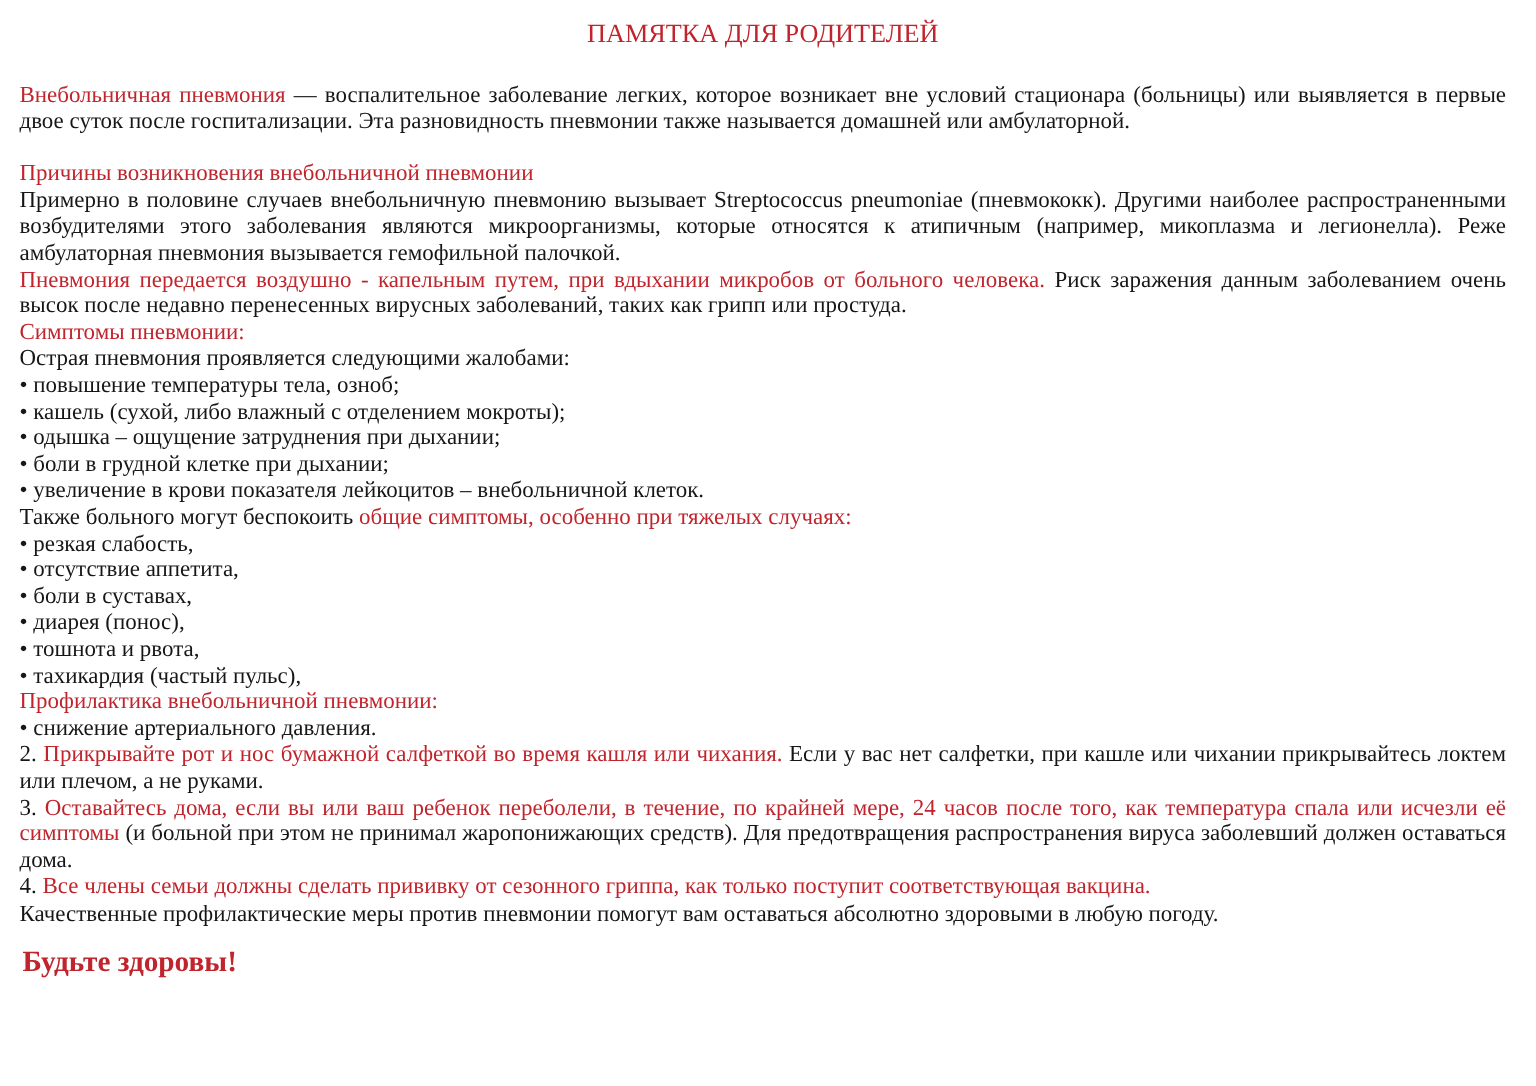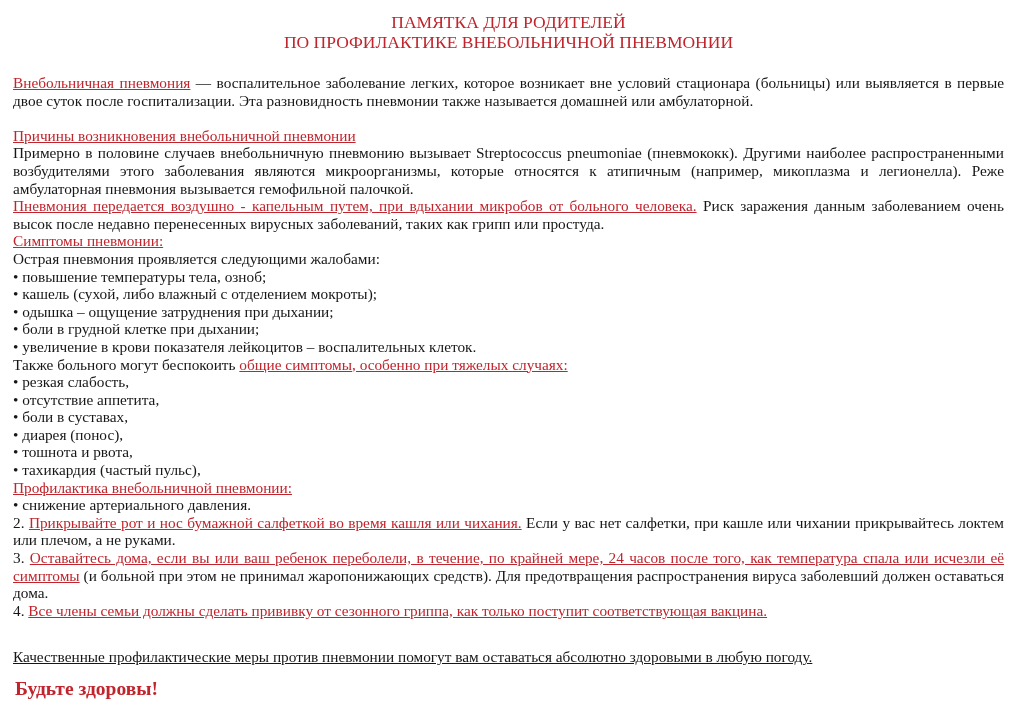--- a/index.html
+++ b/index.html
@@ -18,56 +18,55 @@
     text-align: center;
     color: var(--red);
     font-size: 17.5px;
     line-height: 19.5px;
     margin-top: 3px;
     margin-bottom: 22px;
   }
   .body-text { font-size: 15.3px; line-height: 17.6px; }
   .para { margin: 0; text-align: justify; }
   .line { margin: 0; }
-  .red { color: var(--red); text-decoration: underline; }
+  .red { color: var(--red); }
   .gap-above { margin-top: 17.6px; }
-  .closing { margin-top: 29px; text-align: left; text-decoration: underline; }
+  .closing { margin-top: 1px; text-align: left; }
   .footer {
     margin-top: 14px;
     padding-left: 2px;
     font-size: 19.5px;
     font-weight: bold;
     color: var(--red);
   }
 </style>
 </head>
 <body>
 
 <div class="page">
 
   <div class="title">
     <div>ПАМЯТКА ДЛЯ РОДИТЕЛЕЙ</div>
-    <div>ПО ПРОФИЛАКТИКЕ ВНЕБОЛЬНИЧНОЙ ПНЕВМОНИИ</div>
   </div>
 
   <div class="body-text">
 
     <p class="para"><span class="red">Внебольничная пневмония</span><span> — воспалительное заболевание легких, которое возникает вне условий стационара (больницы) или выявляется в первые двое суток после госпитализации. Эта разновидность пневмонии также называется домашней или амбулаторной.</span></p>
 
     <div class="line red gap-above">Причины возникновения внебольничной пневмонии</div>
     <p class="para">Примерно в половине случаев внебольничную пневмонию вызывает Streptococcus pneumoniae (пневмококк). Другими наиболее распространенными возбудителями этого заболевания являются микроорганизмы, которые относятся к атипичным (например, микоплазма и легионелла). Реже амбулаторная пневмония вызывается гемофильной палочкой.</p>
     <p class="para"><span class="red">Пневмония передается воздушно - капельным путем, при вдыхании микробов от больного человека.</span><span> Риск заражения данным заболеванием очень высок после недавно перенесенных вирусных заболеваний, таких как грипп или простуда.</span></p>
 
     <div class="line red">Симптомы пневмонии:</div>
     <div class="line">Острая пневмония проявляется следующими жалобами:</div>
     <div class="line">• повышение температуры тела, озноб;</div>
     <div class="line">• кашель (сухой, либо влажный с отделением мокроты);</div>
     <div class="line">• одышка – ощущение затруднения при дыхании;</div>
     <div class="line">• боли в грудной клетке при дыхании;</div>
-    <div class="line">• увеличение в крови показателя лейкоцитов – воспалительных клеток.</div>
+    <div class="line">• увеличение в крови показателя лейкоцитов – внебольничной клеток.</div>
 
     <div class="line"><span>Также больного могут беспокоить </span><span class="red">общие симптомы, особенно при тяжелых случаях:</span></div>
     <div class="line">• резкая слабость,</div>
     <div class="line">• отсутствие аппетита,</div>
     <div class="line">• боли в суставах,</div>
     <div class="line">• диарея (понос),</div>
     <div class="line">• тошнота и рвота,</div>
     <div class="line">• тахикардия (частый пульс),</div>
     <div class="line red">Профилактика внебольничной пневмонии:</div>
 

